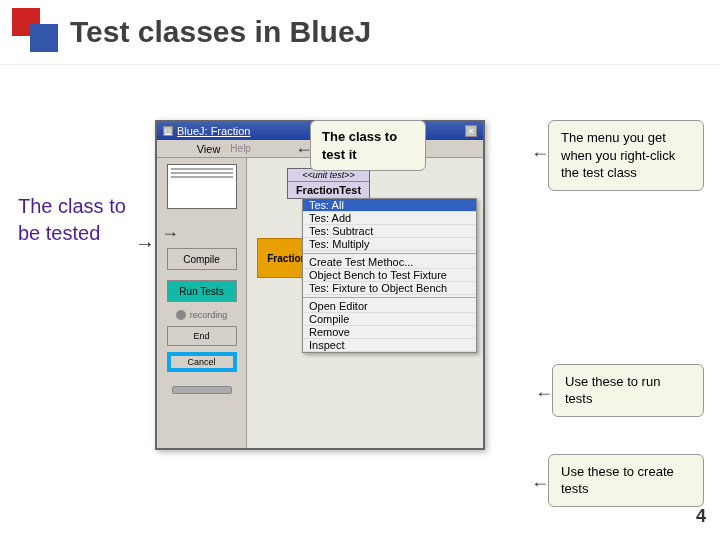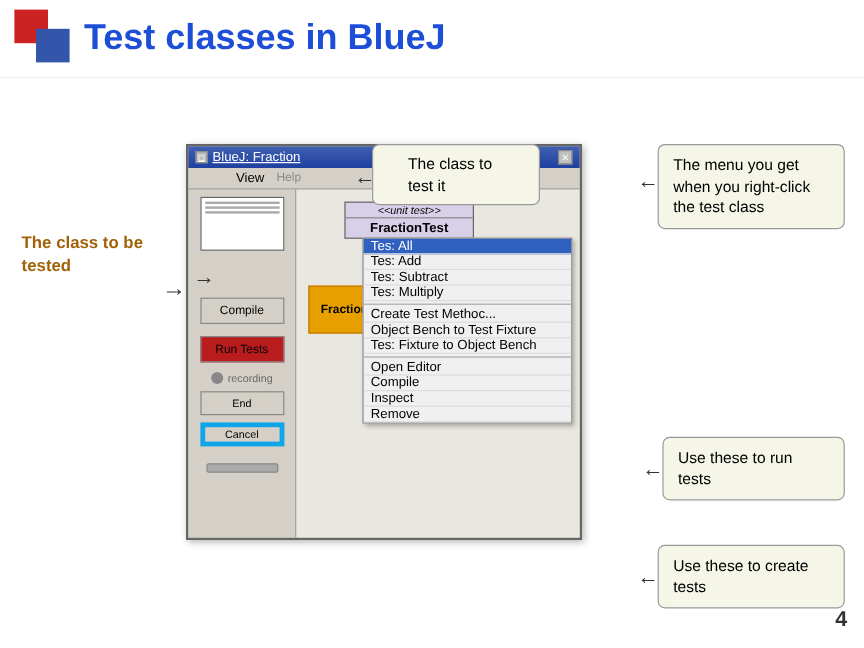--- a/index.html
+++ b/index.html
@@ -124,21 +124,21 @@
       font-size: 10px;
       cursor: pointer;
       display: flex;
       align-items: center;
       justify-content: center;
     }
 
     .run-tests-btn {
       width: 70px;
       height: 22px;
-      background: #b91c1c;
+      background: #14b8a6;
       border: 1px solid #888;
       font-size: 10px;
       cursor: pointer;
       display: flex;
       align-items: center;
       justify-content: center;
       margin-top: 4px;
     }
 
     .recording-row {
@@ -263,26 +263,26 @@
   </style>
 </head>
 <body>
 
 <div style="position:relative; height:65px; border-bottom:1px solid #eee; display:flex; align-items:center; padding-left:70px;">
 
   <div style="position:absolute; left:12px; top:8px; width:50px; height:48px;">
     <div style="position:absolute; left:0; top:0; width:28px; height:28px; background:#cc2222;"></div>
     <div style="position:absolute; left:18px; top:16px; width:28px; height:28px; background:#3355aa;"></div>
   </div>
-  <h1 style="font-size:30px; font-weight:bold; color:#1d4ed8;">Test classes in BlueJ</h1>
+  <h1 style="font-size:30px; font-weight:bold; color:#404040;">Test classes in BlueJ</h1>
 </div>
 
 <div class="main-content">
 
-  <div class="label-class-to-test" style="position:absolute; left:18px; top:128px; font-size:14px; font-weight:bold; color:#a16207; width:120px; line-height:1.35; z-index:20;">The class to be tested</div>
+  <div class="label-class-to-test" style="position:absolute; left:18px; top:128px; font-size:20px; font-weight:normal; color:#4c1d95; width:120px; line-height:1.35; z-index:20;">The class to be tested</div>
 
   <div style="position:absolute; left:135px; top:165px; z-index:20; font-size:20px; color:#333;">→</div>
 
   <div class="bluej-window" style="position:absolute; left:155px; top:55px; width:330px; height:330px;">
 
     <div class="bluej-titlebar">
       <div class="bluej-titlebar-left">
         <div style="width:10px;height:10px;background:#c0c0c0;border:1px solid #888;font-size:7px;display:flex;align-items:center;justify-content:center;">◻</div>
         <span>BlueJ: Fraction</span>
       </div>
@@ -320,48 +320,48 @@
 
         <div class="end-btn">End</div>
 
         <div class="cancel-btn">Cancel</div>
 
         <div class="slider-bar"></div>
       </div>
 
       <div class="bluej-diagram">
 
-        <div style="position:absolute; top:10px; left:40px; width:108px; background:#d8d0e8; border:1px solid #666; font-size:9px; text-align:center;">
+        <div style="position:absolute; top:10px; left:40px; width:83px; background:#d8d0e8; border:1px solid #666; font-size:9px; text-align:center;">
           <div style="font-size:9px; font-style:italic; padding:1px 2px; border-bottom:1px solid #888;">&lt;&lt;unit test&gt;&gt;</div>
           <div style="font-size:11px; font-weight:bold; padding:2px;">FractionTest</div>
         </div>
 
         <div class="fraction-box">Fraction</div>
 
         <div class="context-menu" style="position:absolute; top:40px; left:55px; width:175px;">
           <div class="ctx-menu-item selected">Tes: All</div>
           <div class="ctx-menu-item">Tes: Add</div>
           <div class="ctx-menu-item">Tes: Subtract</div>
           <div class="ctx-menu-item">Tes: Multiply</div>
           <div class="ctx-separator"></div>
           <div class="ctx-menu-item">Create Test Methoc...</div>
           <div class="ctx-menu-item">Object Bench to Test Fixture</div>
           <div class="ctx-menu-item">Tes: Fixture to Object Bench</div>
           <div class="ctx-separator"></div>
           <div class="ctx-menu-item">Open Editor</div>
           <div class="ctx-menu-item">Compile</div>
+          <div class="ctx-menu-item">Remove</div>
           <div class="ctx-menu-item">Inspect</div>
-          <div class="ctx-menu-item">Remove</div>
         </div>
 
       </div>
     </div>
   </div>
 
-  <div style="position:absolute; top:55px; left:310px; background:#f5f5e8; border:1.5px solid #999; border-radius:6px; padding:7px 29px; font-size:13px; font-weight:normal; width:140px; line-height:1.35;">
+  <div style="position:absolute; top:55px; left:310px; background:#f5f5e8; border:1.5px solid #999; border-radius:6px; padding:7px 11px; font-size:13px; font-weight:bold; width:116px; line-height:1.35;">
     <span>The class to test it</span>
     
     <div style="position:absolute; left:-16px; top:14px; font-size:18px; color:#333;">←</div>
   </div>
 
   <div style="position:absolute; top:55px; right:16px; background:#f5f5e8; border:1.5px solid #999; border-radius:6px; padding:8px 12px; font-size:13px; width:156px; line-height:1.35;">
     <span>The menu you get when you right-click the test class</span>
     
     <div style="position:absolute; left:-18px; top:18px; font-size:18px; color:#333;">←</div>
   </div>

